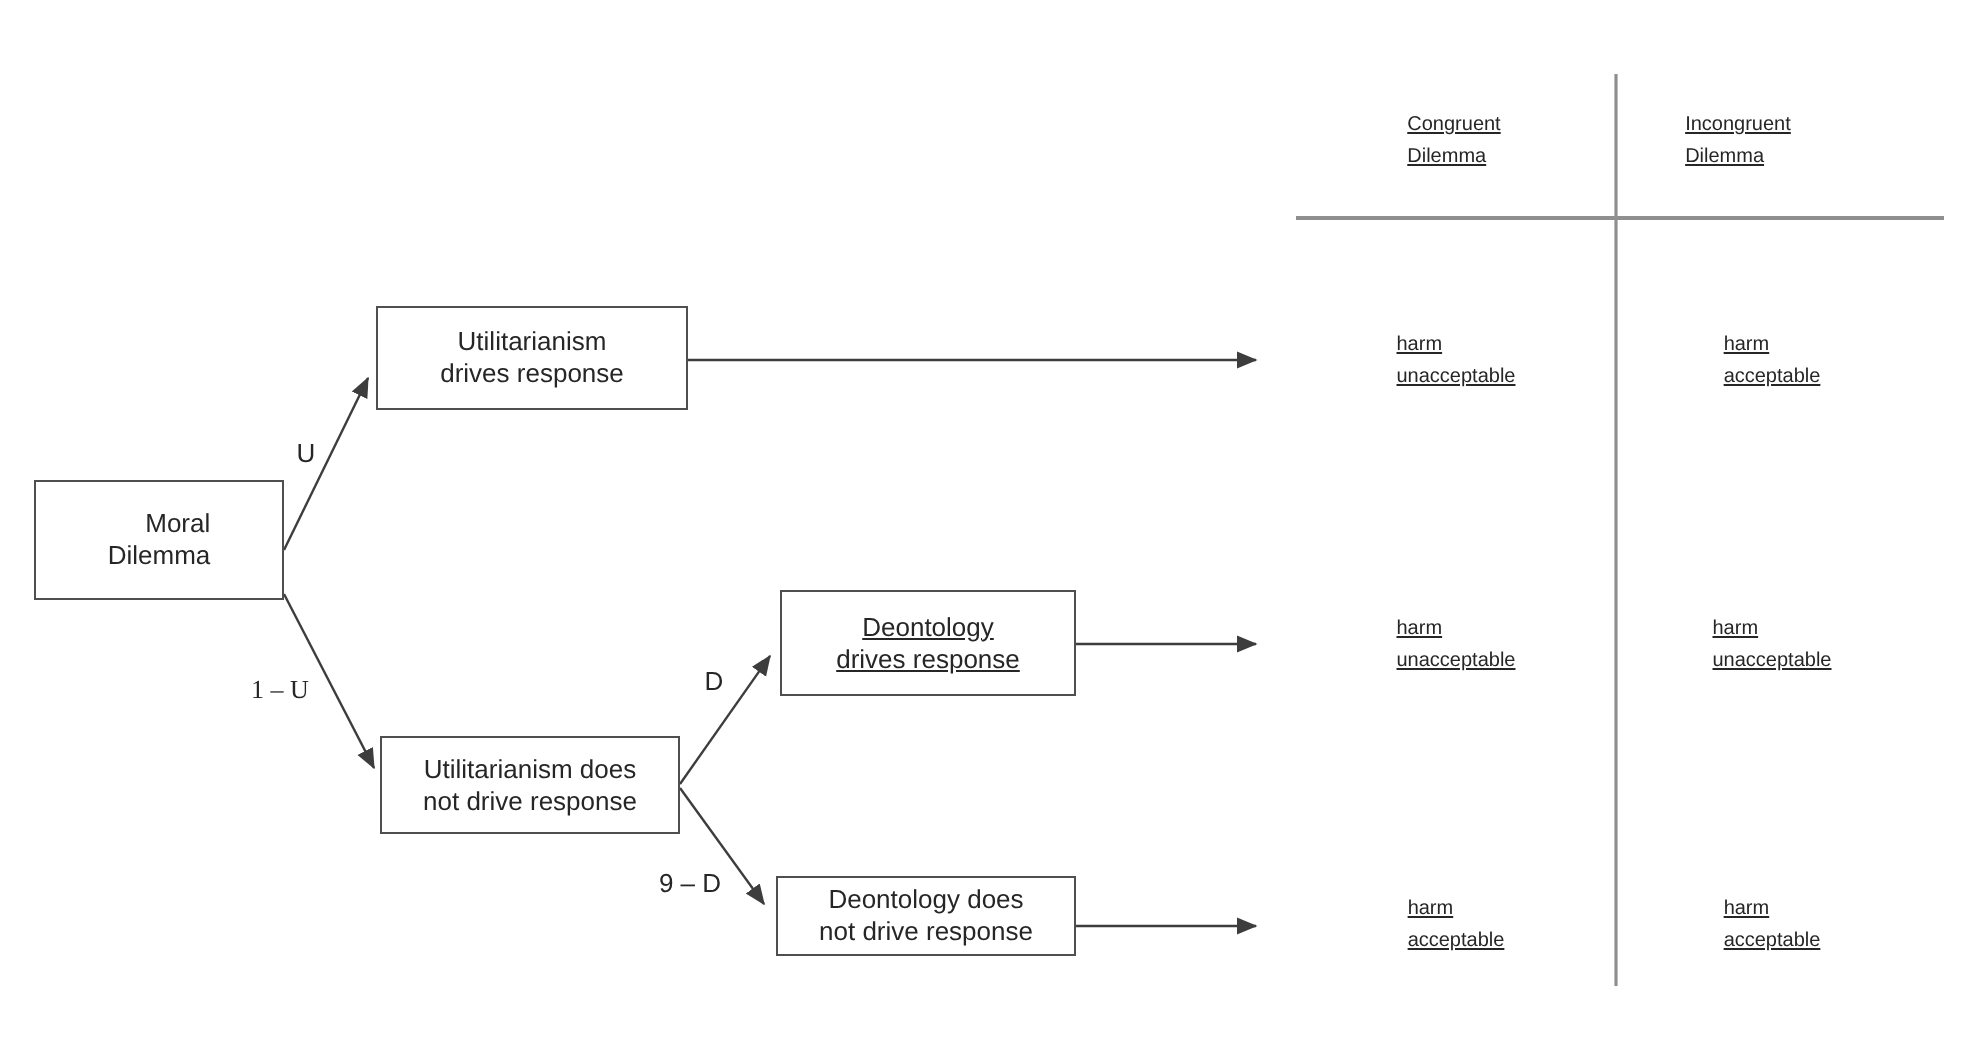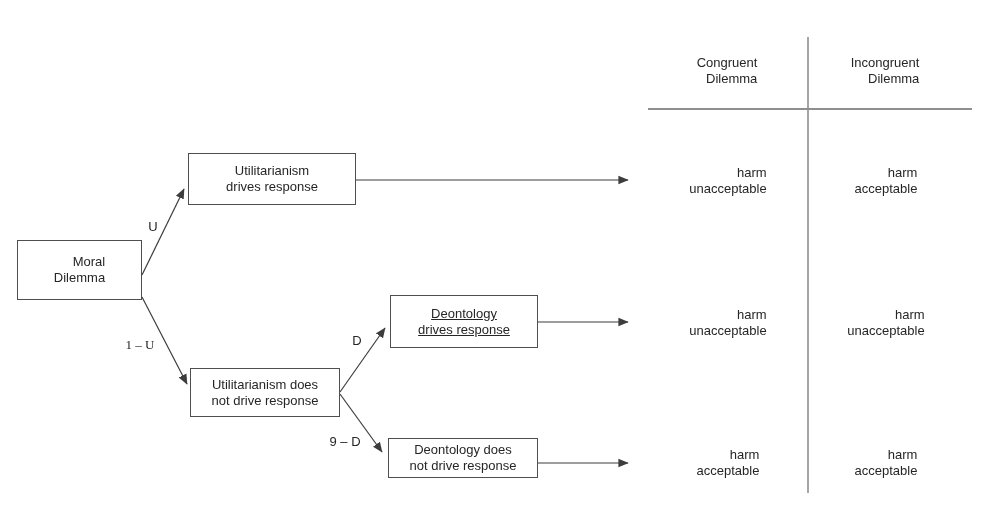--- a/index.html
+++ b/index.html
@@ -14,21 +14,21 @@
     position:absolute;box-sizing:border-box;border:1px solid #4f4f4f;background:#ffffff;
     display:flex;align-items:center;justify-content:center;text-align:center;
     font-size:13px;line-height:16px;white-space:pre-line;
   }
   .lbl{
     position:absolute;display:flex;align-items:center;justify-content:center;
     font-size:13px;line-height:16px;text-align:center;
   }
   .cell{
     position:absolute;width:170px;height:32px;display:flex;align-items:center;justify-content:center;
-    text-align:right;font-size:13px;line-height:16px;white-space:pre-line;
+    text-align:left;font-size:10px;line-height:16px;white-space:pre-line;text-decoration:underline;
   }
 </style>
 </head>
 <body>
 
 <div class="stage">
 
   <svg class="wires" width="989" height="520" viewBox="0 0 989 520">
     <defs>
       <marker id="ah" markerWidth="9" markerHeight="8" refX="8" refY="4" orient="auto">
@@ -47,21 +47,21 @@
 
     <line class="table-line" x1="808" y1="37" x2="808" y2="493" stroke-width="1.6"></line>
     <line class="table-line" x1="648" y1="109" x2="972" y2="109" stroke-width="2"></line>
   </svg>
 
   <div class="node" style="left:17px;top:240px;width:125px;height:60px;text-align:right;">
     <span>Moral
 Dilemma</span>
   </div>
 
-  <div class="node" style="left:188px;top:153px;width:168px;height:52px;">
+  <div class="node" style="left:188px;top:153px;width:156px;height:52px;">
     <span>Utilitarianism
 drives response</span>
   </div>
 
   <div class="node" style="left:190px;top:368px;width:150px;height:49px;">
     <span>Utilitarianism does
 not drive response</span>
   </div>
 
   <div class="node" style="left:390px;top:295px;width:148px;height:53px;text-decoration:underline;">
@@ -74,21 +74,21 @@
 not drive response</span>
   </div>
 
   <div class="lbl" style="left:141px;top:219px;width:24px;height:16px;">U</div>
   <div class="lbl" style="left:106px;top:337px;width:68px;height:16px;font-family:Liberation Serif, serif;">1 – U</div>
   <div class="lbl" style="left:345px;top:333px;width:24px;height:16px;">D</div>
   <div class="lbl" style="left:311px;top:434px;width:68px;height:16px;">9 – D</div>
 
   <div class="cell" style="left:642px;top:55px;">Congruent
 Dilemma</div>
-  <div class="cell" style="left:800px;top:55px;">Incongruent
+  <div class="cell" style="left:784px;top:55px;">Incongruent
 Dilemma</div>
 
   <div class="cell" style="left:643px;top:165px;">harm
 unacceptable</div>
   <div class="cell" style="left:801px;top:165px;">harm
 acceptable</div>
 
   <div class="cell" style="left:643px;top:307px;">harm
 unacceptable</div>
   <div class="cell" style="left:801px;top:307px;">harm

